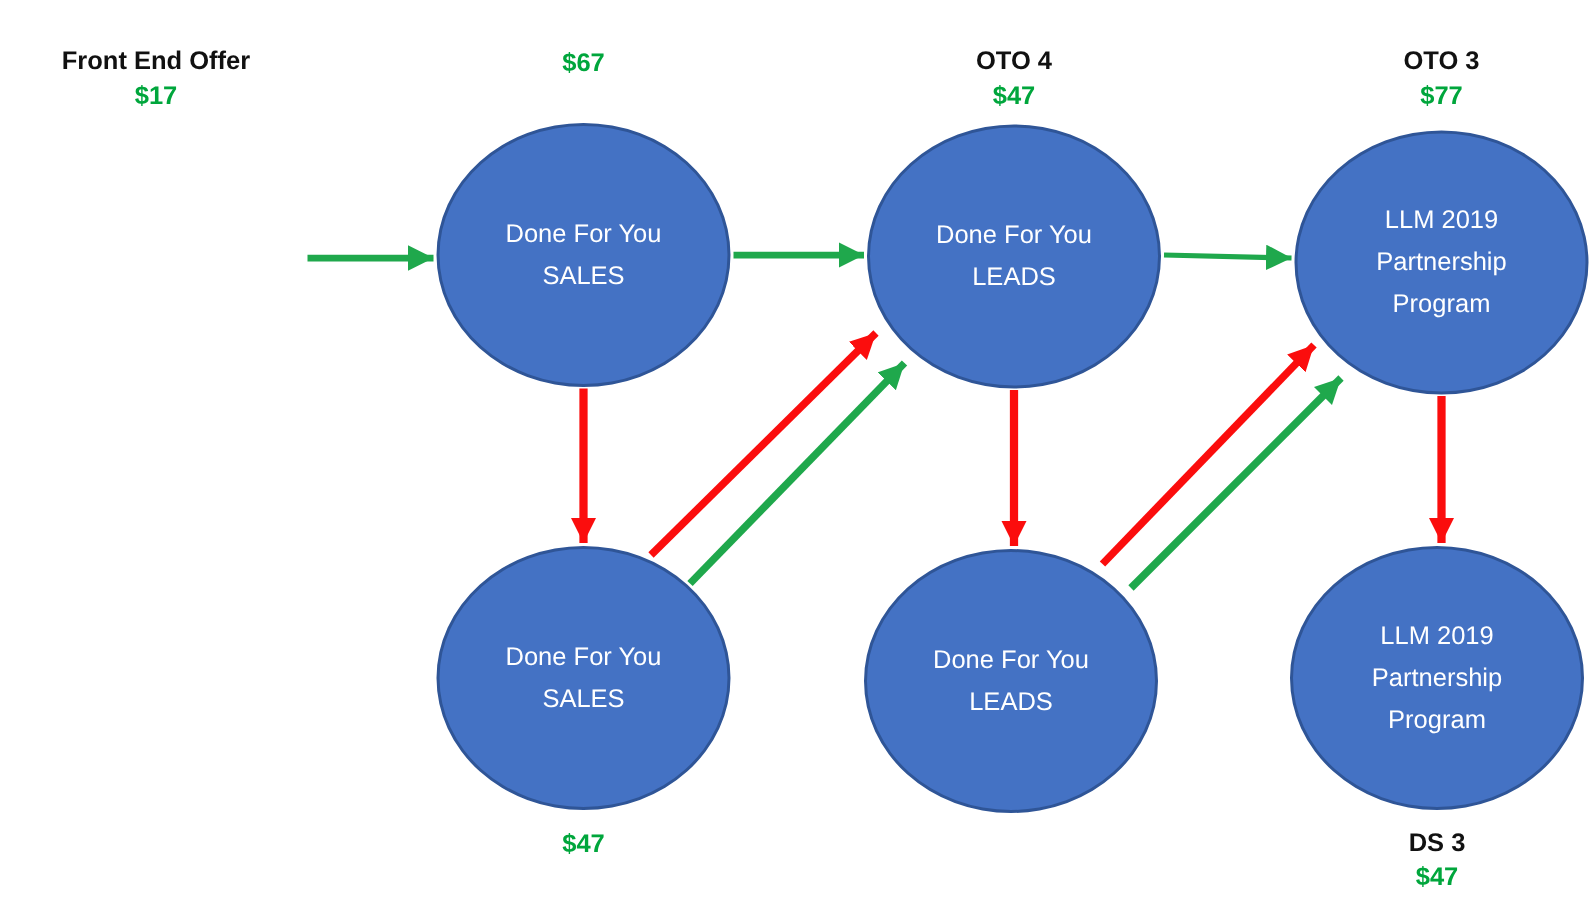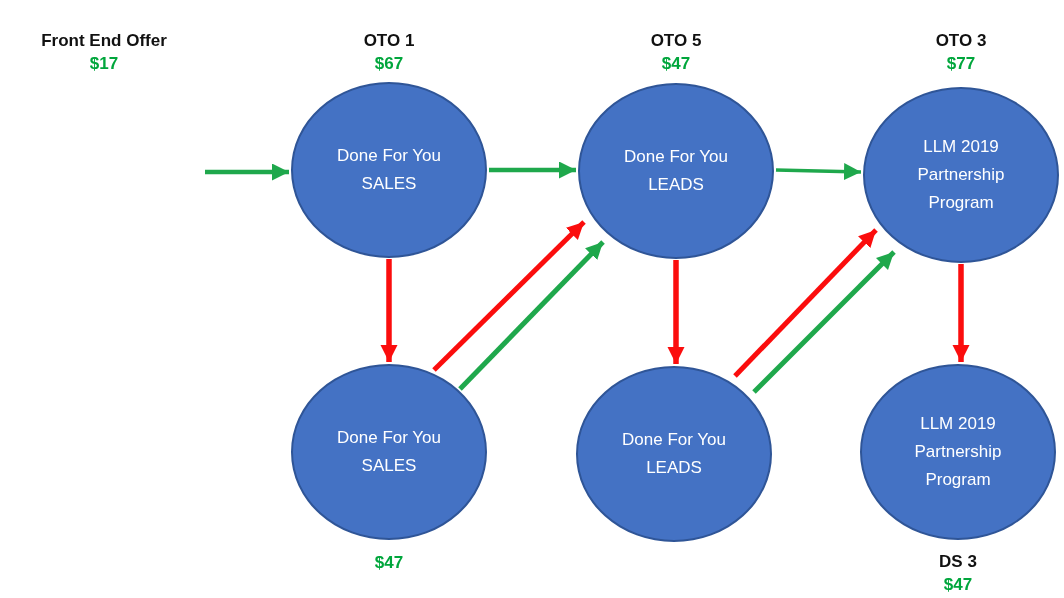--- a/index.html
+++ b/index.html
@@ -69,25 +69,24 @@
 </head>
 <body>
 
 <div class="canvas">
 
   <div class="label-group" style="left:-6px;top:30px">
     <div class="label-name">Front End Offer</div>
     <div class="label-price">$17</div>
   </div>
   <div class="label-group" style="left:279px;top:30px">
-    <div class="label-name">OTO 1</div>
     <div class="label-price">$67</div>
   </div>
   <div class="label-group" style="left:566px;top:30px">
-    <div class="label-name">OTO 5</div>
+    <div class="label-name">OTO 4</div>
     <div class="label-price">$47</div>
   </div>
   <div class="label-group" style="left:851px;top:30px">
     <div class="label-name">OTO 3</div>
     <div class="label-price">$77</div>
   </div>
 
   <div class="node" style="left:291px;top:82px">
     <div class="node-text">Done For You
 SALES</div>

